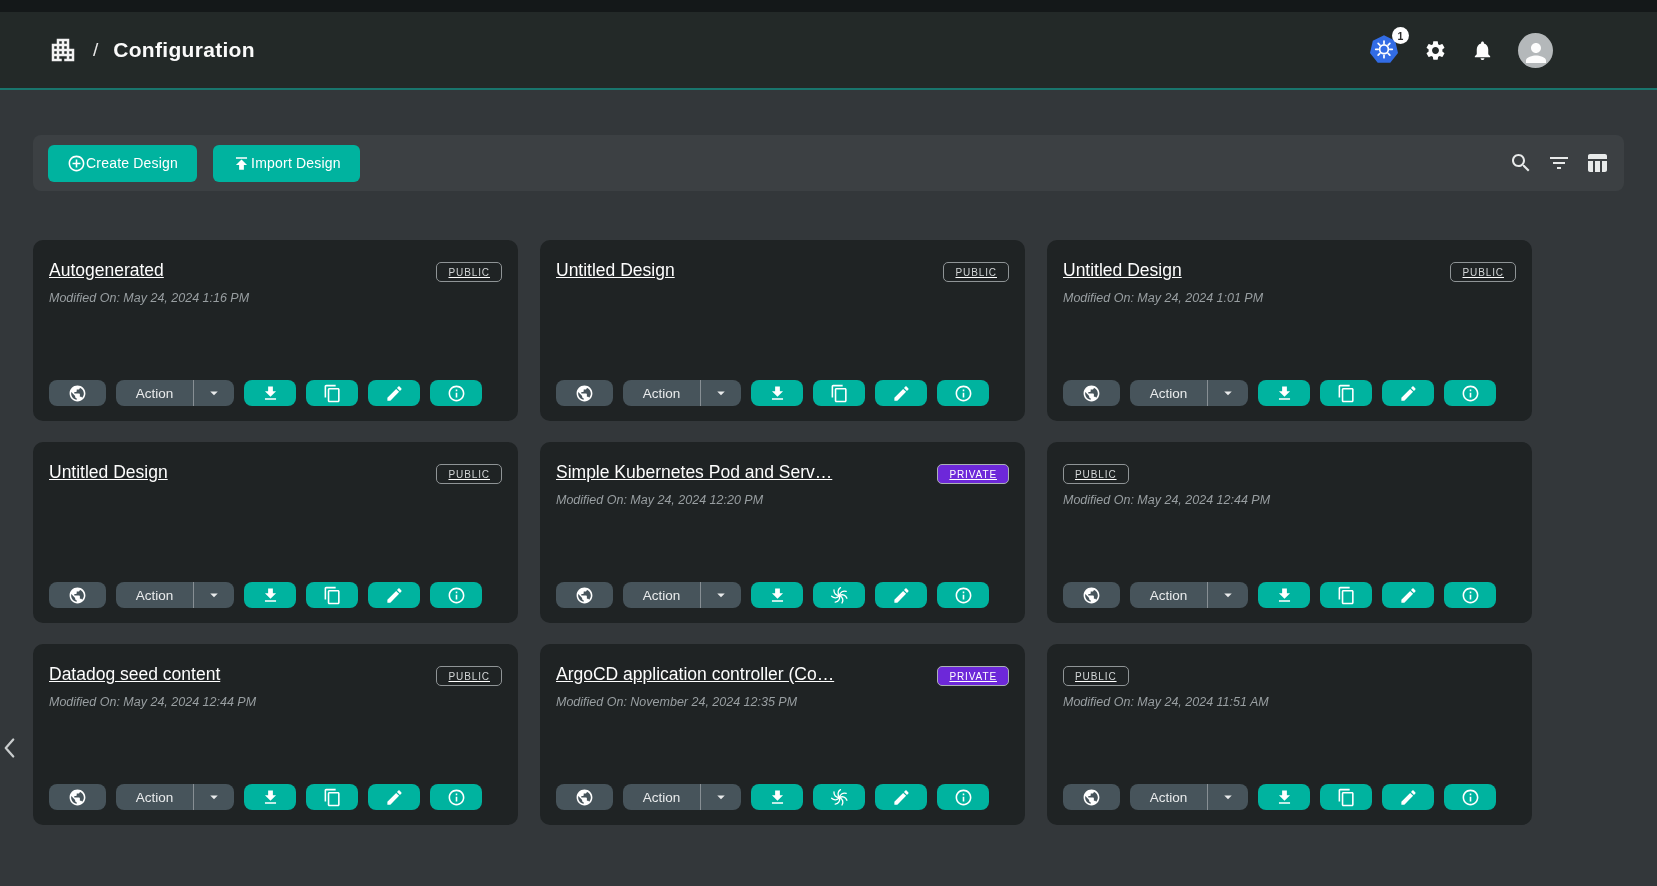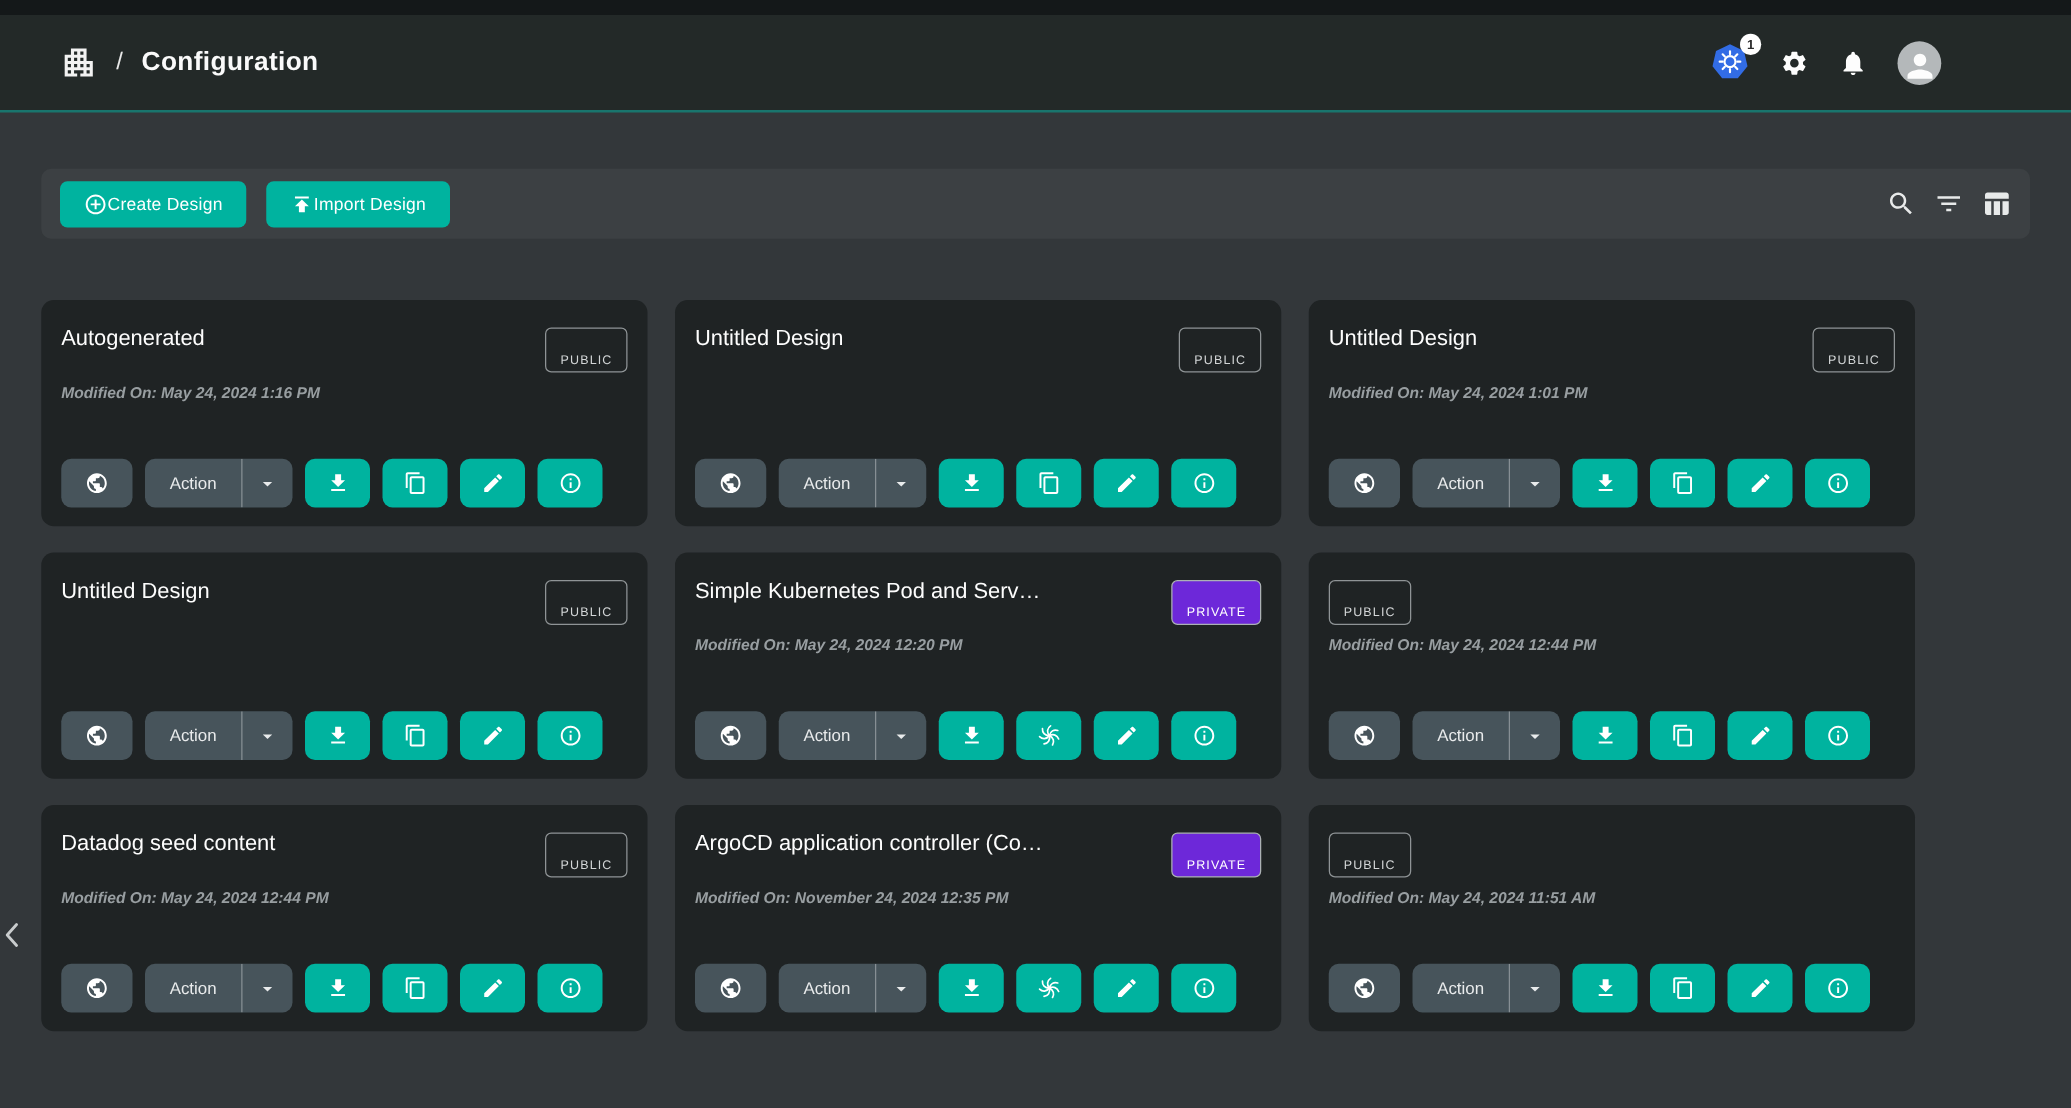--- a/index.html
+++ b/index.html
@@ -60,35 +60,35 @@
   .card-grid {
     margin:49px 0 0 33px;
     display:grid; grid-template-columns:repeat(3,485px);
     gap:21px 22px;
   }
   .card {
     background:#1f2324; border-radius:10px; height:181px;
     padding:14px 16px 15px 16px;
     display:flex; flex-direction:column; cursor:pointer;
   }
-  .card-head { display:flex; align-items:flex-start; justify-content:space-between; gap:4px; margin-top:6px; }
+  .card-head { display:flex; align-items:flex-start; justify-content:space-between; gap:4px; margin-top:6px;text-decoration:underline; }
   .card-title {
     font-size:17.5px; font-weight:500; color:#fdfdfd;
     white-space:nowrap; overflow:hidden; flex:1; min-width:0;
   }
   .chip {
     flex:none; font-size:10px; letter-spacing:.9px; color:#d3d6d7;
-    border:1px solid #8f9496; border-radius:5px; padding:20px 11px 3px;
+    border:1px solid #8f9496; border-radius:5px; padding:4px 11px 3px;
     background:transparent; margin-top:2px;
   }
   .chip--private { background:#6d28d9; color:#fff; border-color:#abb1b4; }
-  .card-date { margin-top:9px; font-size:12.5px; font-style:italic; font-weight:bold; color:#989ea1; }
+  .card-date { margin-top:9px; font-size:12.5px; font-style:italic; font-weight:normal; color:#989ea1; }
   .card-actions { margin-top:auto; display:flex; align-items:center; gap:10px; }
   .abtn {
-    height:39px; border:none; border-radius:8px; cursor:pointer;
+    height:26px; border:none; border-radius:8px; cursor:pointer;
     display:inline-flex; align-items:center; justify-content:center;
     color:#fff; font-family:inherit;
   }
   .abtn svg { width:19px; height:19px; fill:#fff; }
   .abtn-dark { background:#47545b; }
   .abtn-globe { width:57px; }
   .abtn-teal { background:#00b39f; width:52px; }
   .split { width:118px; padding:0; overflow:hidden; }
   .split-label { flex:1; text-align:center; font-size:13.5px; color:#e9ebec; }
   .split-div { width:1px; align-self:stretch; background:rgba(255,255,255,.35); }

